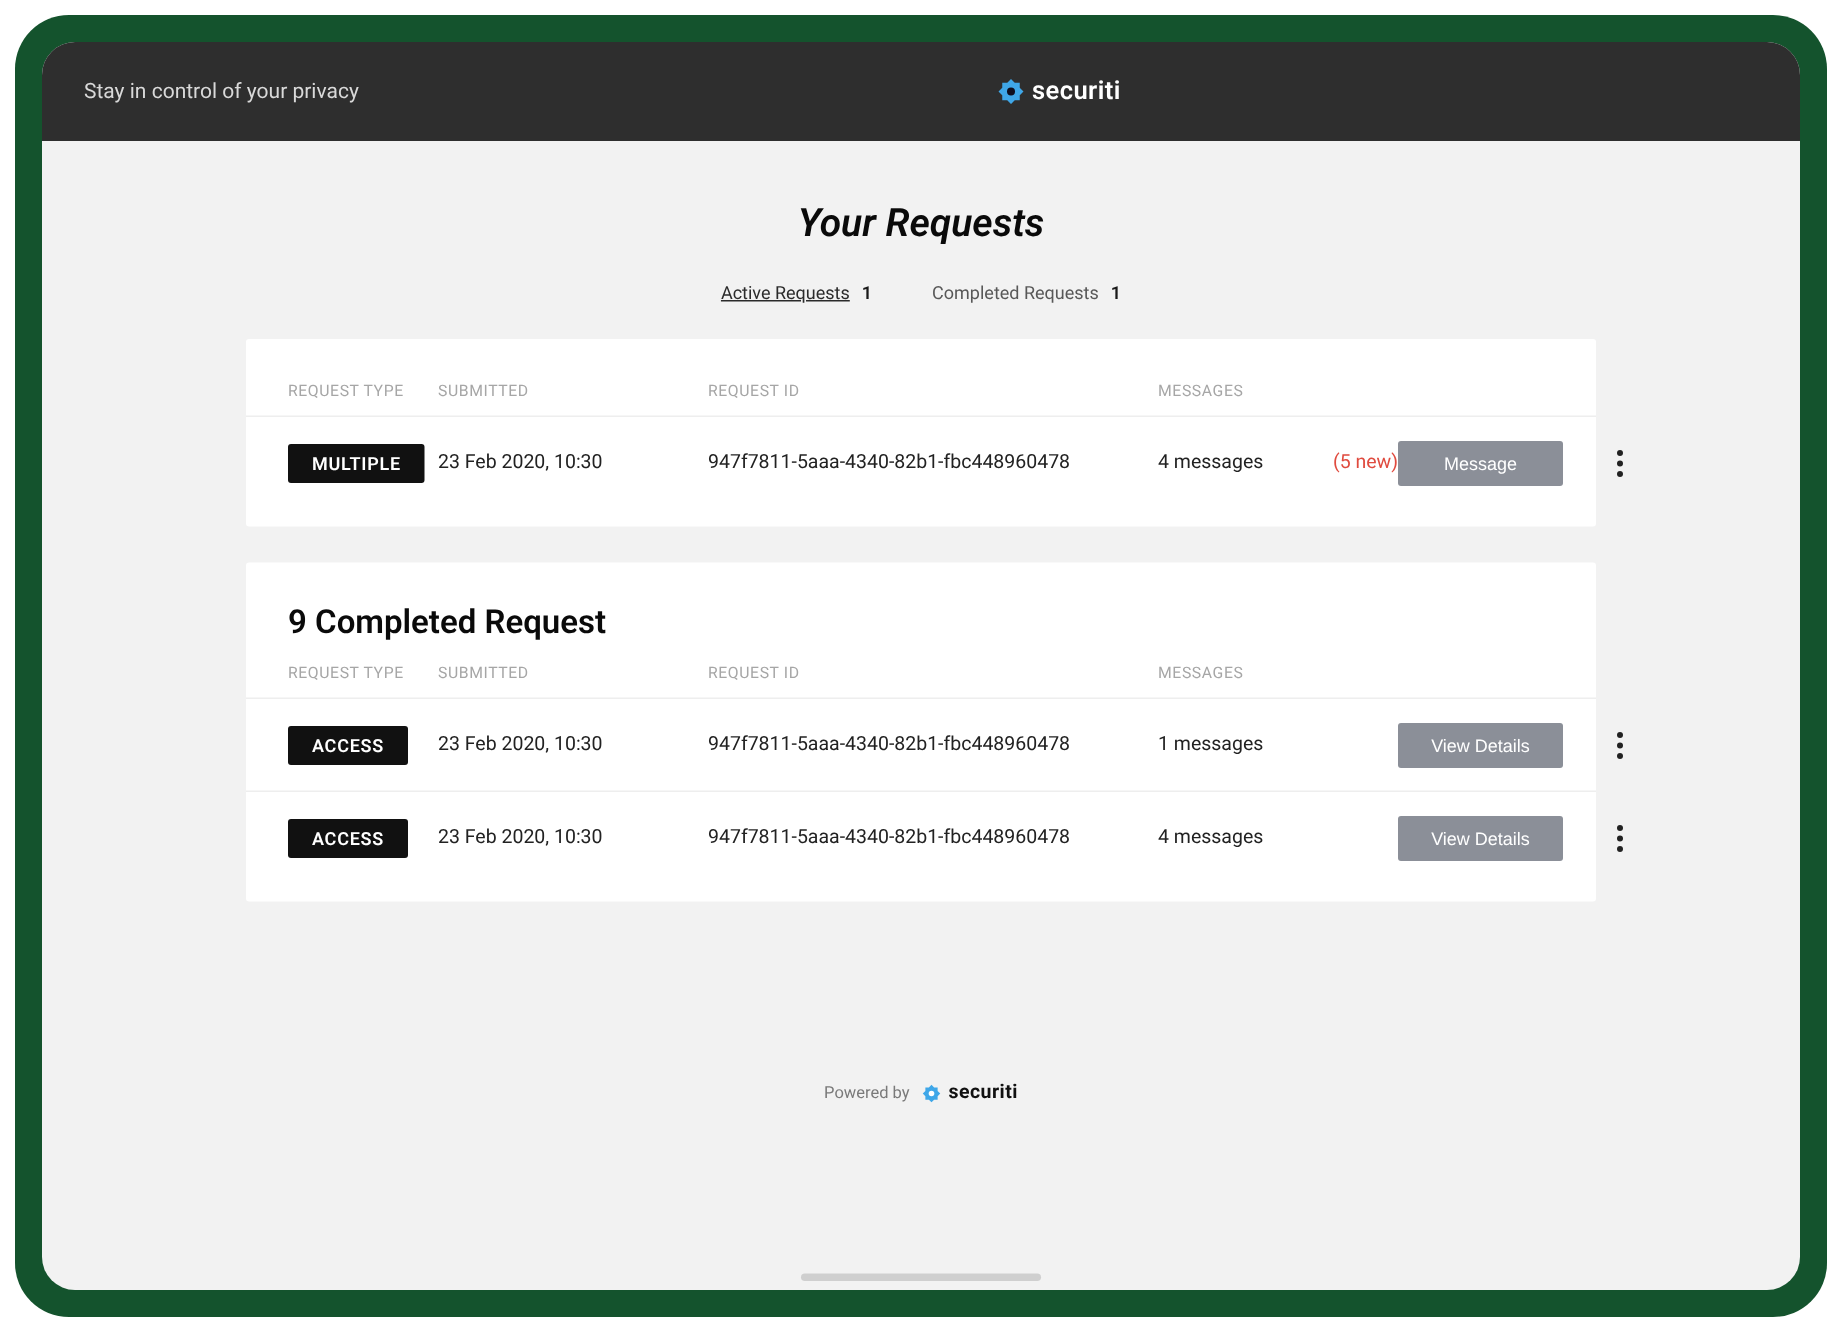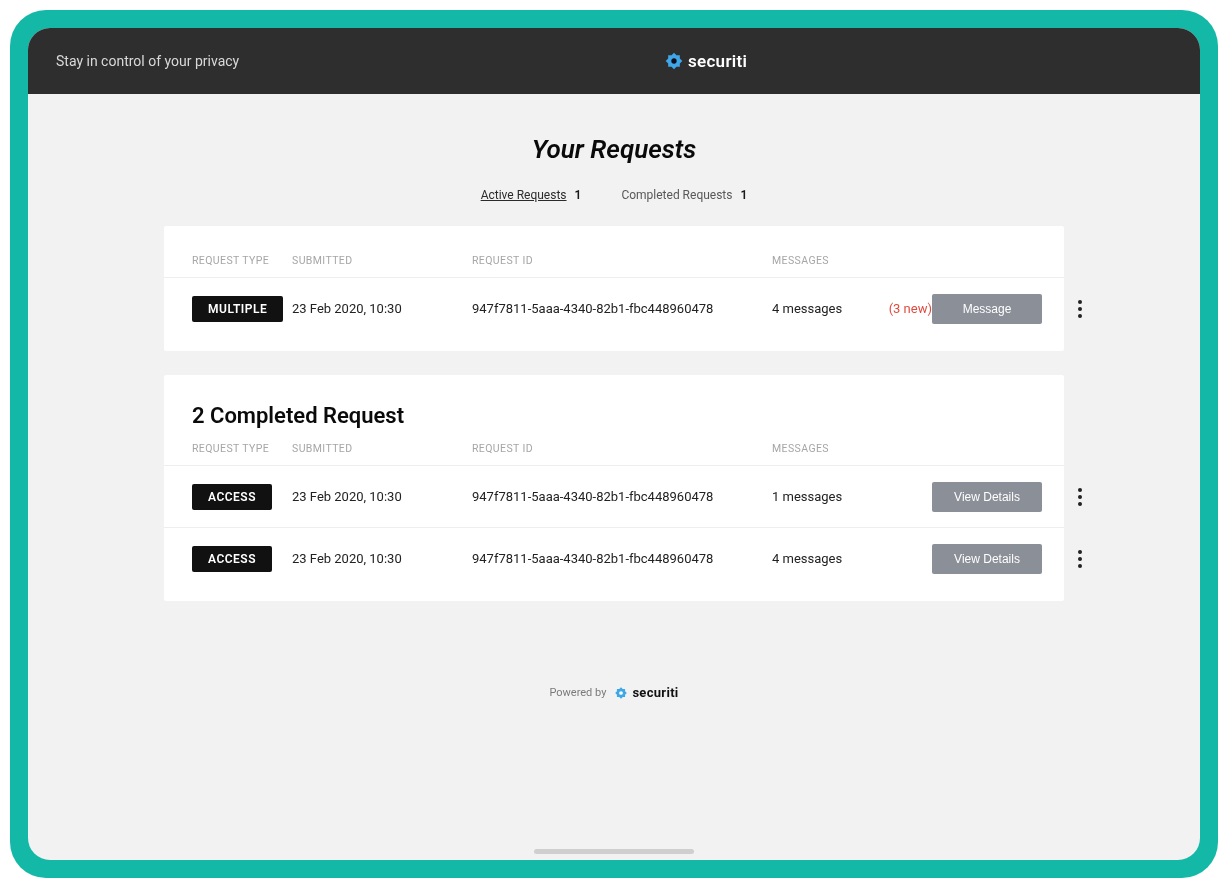--- a/index.html
+++ b/index.html
@@ -8,21 +8,21 @@
   background: #fff;
   display: flex;
   align-items: flex-start;
   justify-content: center;
   min-height: 888px;
   padding: 10px;
 }
 .device {
   width: 1208px;
   height: 868px;
-  background: #14b8a6;
+  background: #14532d;
   border-radius: 36px;
   padding: 18px;
   position: relative;
 }
 .screen {
   width: 100%;
   height: 100%;
   background: #f2f2f2;
   border-radius: 22px;
   overflow: hidden;
@@ -153,21 +153,21 @@
 }
 .kebab {
   display: flex; flex-direction: column; gap: 3px;
   align-items: center; justify-content: center;
   width: 24px; height: 24px; cursor: pointer;
   margin-left: auto;
 }
 .kebab span { width: 4px; height: 4px; background: #222; border-radius: 50%; }
 .footer {
   text-align: center;
-  margin-top: 84px;
+  margin-top: 120px;
   font-size: 11px;
   color: #7a7a7a;
   display: flex;
   align-items: center;
   justify-content: center;
   gap: 8px;
 }
 .footer .logo { font-size: 13px; color: #111; font-weight: 700; }
 .footer .logo-mark { width: 14px; height: 14px; }
 .home-indicator {
@@ -224,33 +224,33 @@
           <div>MESSAGES</div>
           <div></div>
             <div></div>
         </div>
         <div class="row">
           <div><span class="badge">MULTIPLE</span></div>
           <div>23 Feb 2020, 10:30</div>
           <div>947f7811-5aaa-4340-82b1-fbc448960478</div>
           <div class="messages">
             <span>4 messages</span>
-            <span class="new">(3 new)</span>
+            <span class="new">(5 new)</span>
           </div>
           <div><button class="action-btn">Message</button></div>
           <div class="kebab">
               <span></span>
               <span></span>
               <span></span>
             </div>
         </div>
       </div>
 
       <div class="card">
-        <h2>2 Completed Request</h2>
+        <h2>9 Completed Request</h2>
         <div class="thead">
           <div>REQUEST TYPE</div>
           <div>SUBMITTED</div>
           <div>REQUEST ID</div>
           <div>MESSAGES</div>
           <div></div>
             <div></div>
         </div>
         <div class="row">
           <div><span class="badge">ACCESS</span></div>

